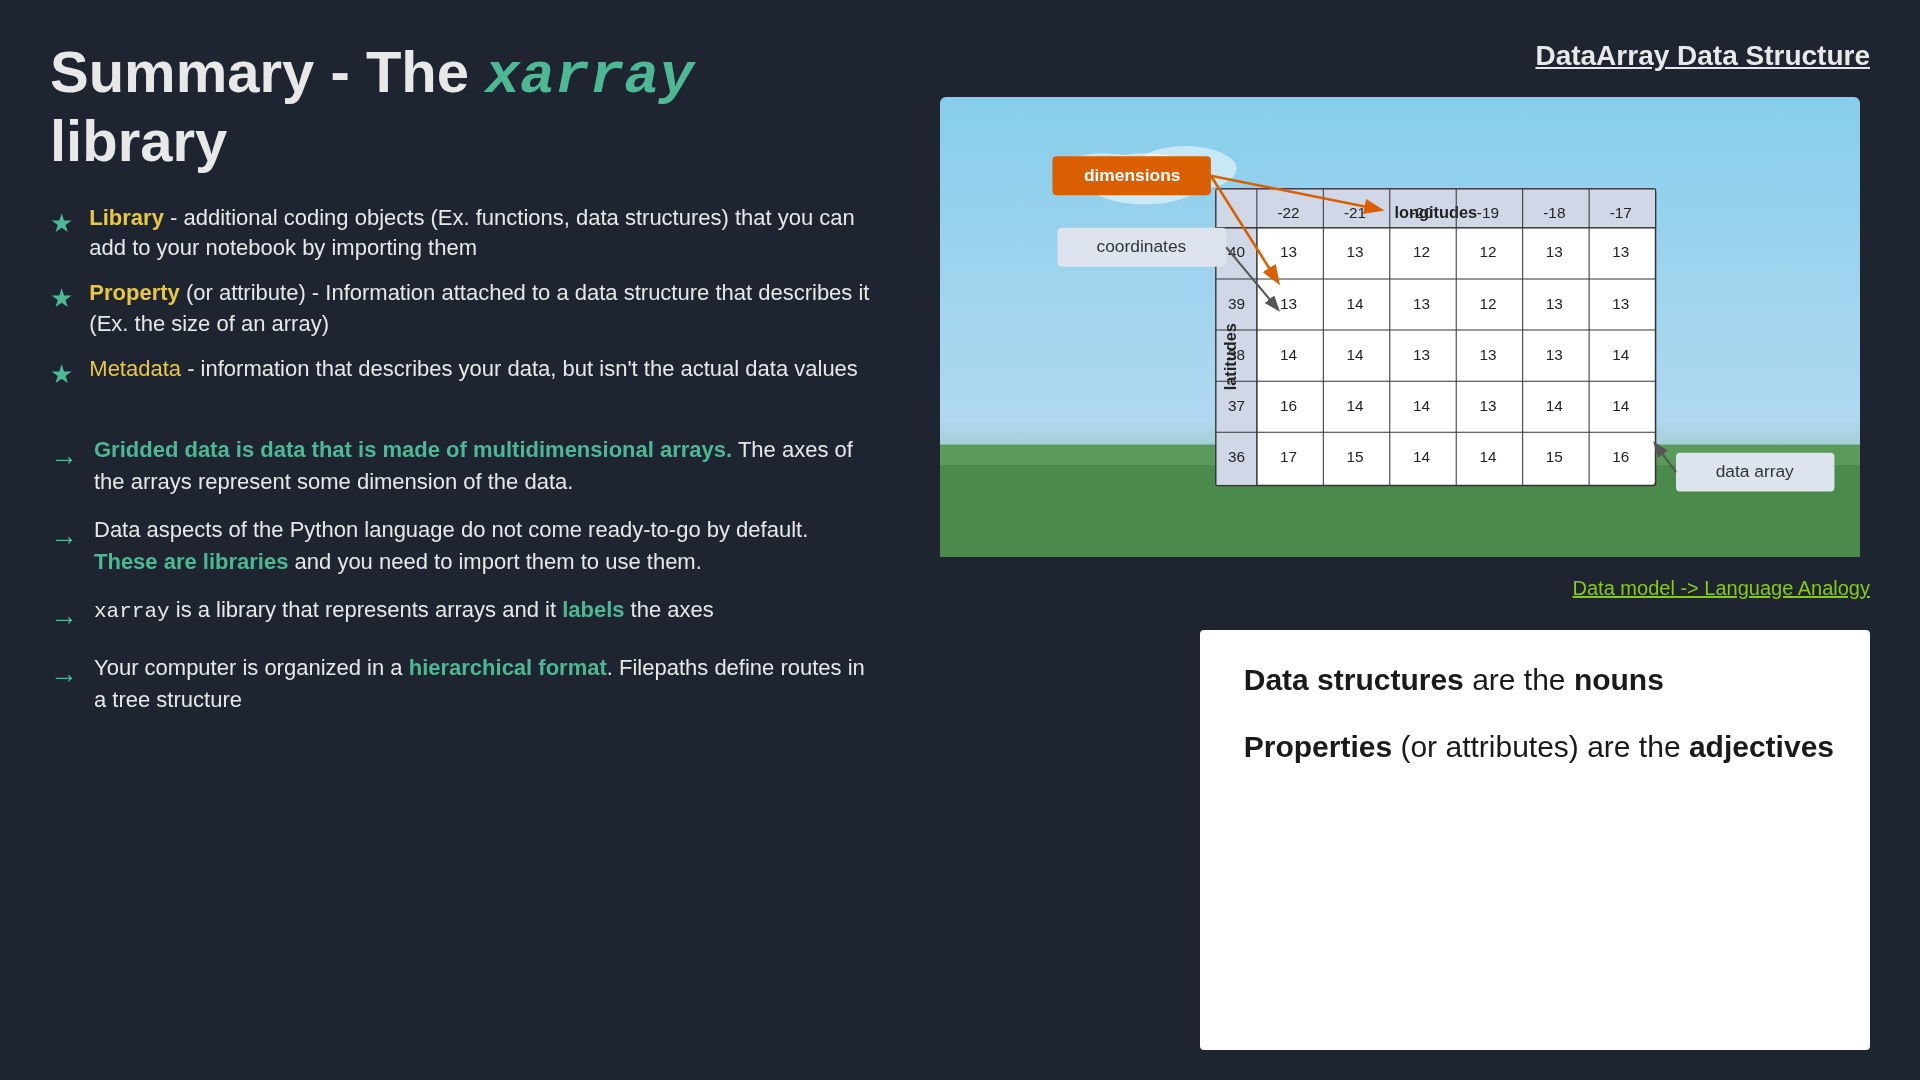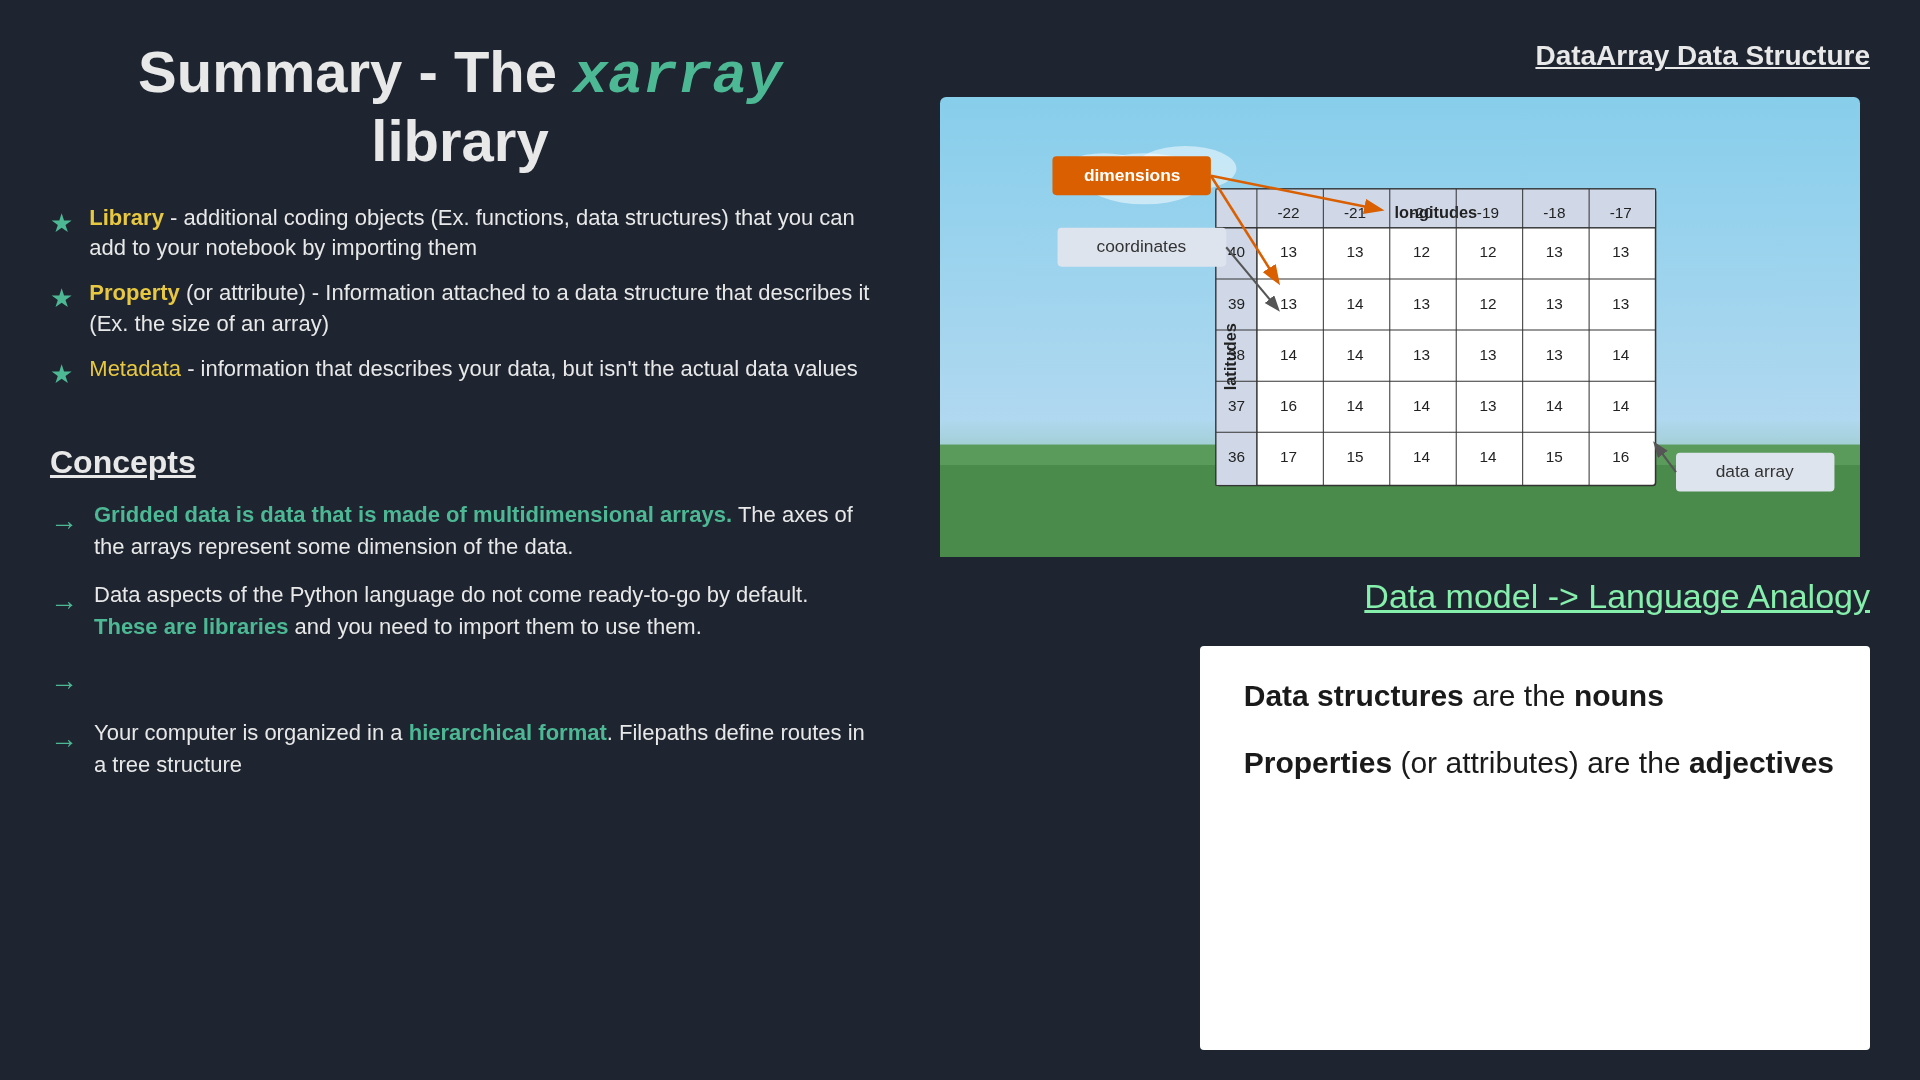--- a/index.html
+++ b/index.html
@@ -32,21 +32,20 @@
       gap: 20px;
       align-items: flex-end;
     }
     
     .page-title {
       font-size: 58px;
       font-weight: 900;
       color: #e8e8e8;
       margin-bottom: 30px;
       line-height: 1.1;
-      text-align: center;
     }
     .page-title .xarray-code {
       font-family: 'Courier New', monospace;
       color: #4db894;
       font-style: italic;
     }
     
     .section-header {
       font-size: 32px;
       font-weight: 700;
@@ -110,23 +109,23 @@
       margin-bottom: 5px;
     }
     .diagram-container {
       position: relative;
       width: 100%;
       height: 460px;
       flex-shrink: 0;
     }
     
     .language-analogy-title {
-      font-size: 34px;
+      font-size: 20px;
       font-weight: 500;
-      color: #86efac;
+      color: #84cc16;
       text-decoration: underline;
       margin-bottom: 10px;
     }
     .analogy-box {
       background-color: #ffffff;
       color: #1a1a1a;
       border-radius: 4px;
       padding: 30px 36px;
       flex: 1;
     }
@@ -159,32 +158,32 @@
       <li class="vocab-item">
         <span class="star-icon">★</span>
         <span><span class="vocab-term-property">Property</span><span> (or attribute) -  Information attached to a data structure that describes it (Ex. the size of an array)</span></span>
       </li>
       <li class="vocab-item">
         <span class="star-icon">★</span>
         <span><span class="vocab-term-metadata">Metadata</span><span> - information that describes your data, but isn't the actual data values</span></span>
       </li>
     </ul>
 
-    <h2 class="section-header">Concepts</h2>
     <ul class="concepts-list">
       <li class="concept-item">
         <span class="arrow-icon">→</span>
         <span><span class="highlight-green">Gridded data is data that is made of multidimensional arrays.</span><span>  The axes of the arrays represent some dimension of the data.</span></span>
       </li>
       <li class="concept-item">
         <span class="arrow-icon">→</span>
         <span><span>Data aspects of the Python language do not come ready-to-go by default.  </span><span class="highlight-green">These are libraries</span><span> and you need to import them to use them.</span></span>
       </li>
       <li class="concept-item">
         <span class="arrow-icon">→</span>
+        <span><span class="code-inline">xarray</span><span> is a library that represents arrays and it </span><span class="highlight-green">labels</span><span> the axes</span></span>
       </li>
       <li class="concept-item">
         <span class="arrow-icon">→</span>
         <span><span>Your computer is organized in a </span><span class="highlight-green">hierarchical format</span><span>. Filepaths define routes in a tree structure</span></span>
       </li>
     </ul>
   </div>
 
   <div class="right-panel">
 

